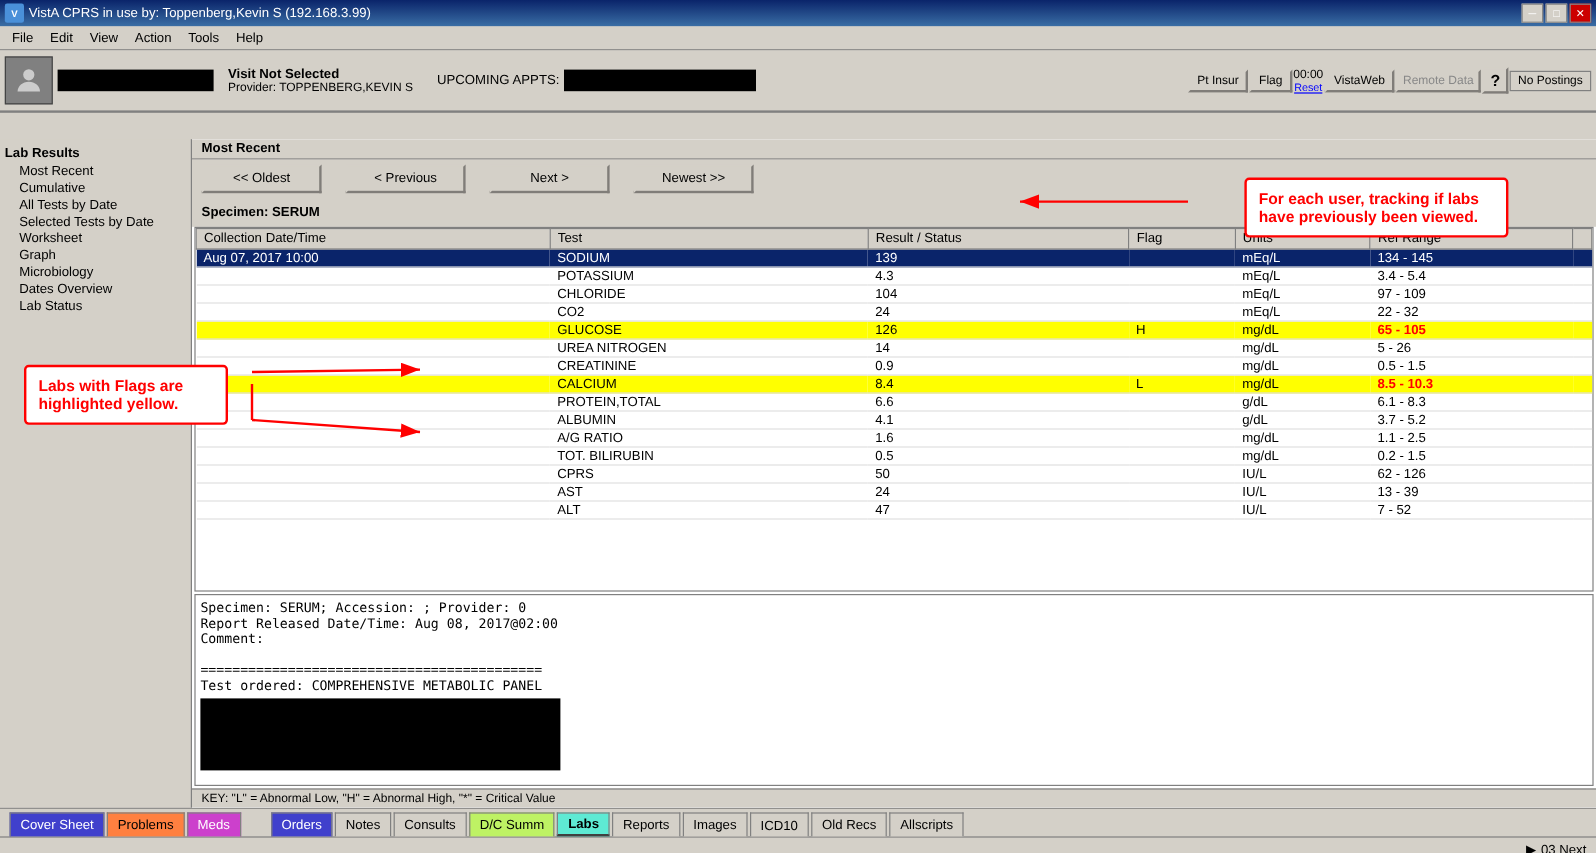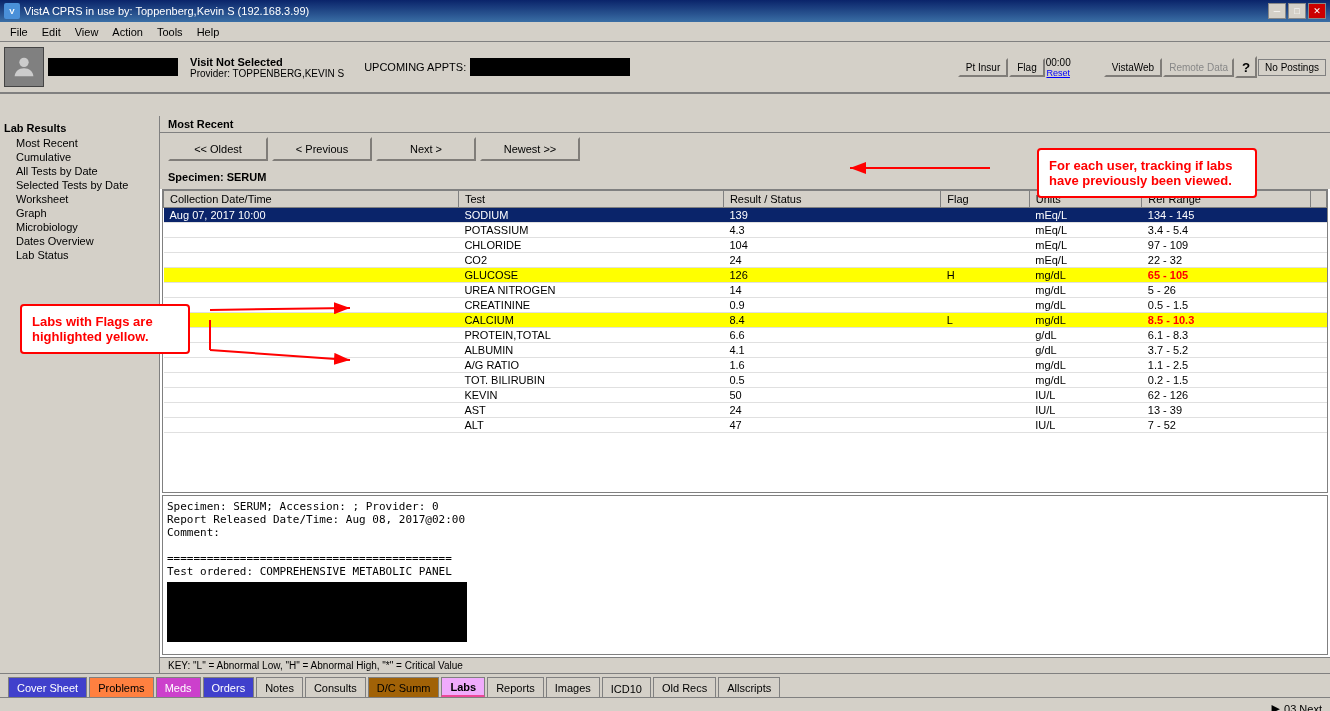--- a/index.html
+++ b/index.html
@@ -52,21 +52,21 @@
     .visit-text { font-weight: bold; font-size: 11px; }
     .provider-text { font-size: 10px; }
     .upcoming-box { display: flex; align-items: center; gap: 4px; padding: 0 8px; }
     .upcoming-label { font-size: 11px; }
     .upcoming-value { background: black; color: white; padding: 2px 6px; font-size: 11px; min-width: 160px; height: 18px; }
     .toolbar-spacer { flex: 1; }
     .toolbar-right { display: flex; align-items: center; gap: 1px; }
     .pt-insur-btn { background: #d4d0c8; border: 2px outset #d4d0c8; padding: 2px 6px; font-size: 10px; cursor: pointer; }
     .flag-btn { background: #d4d0c8; border: 2px outset #d4d0c8; padding: 2px 6px; font-size: 10px; cursor: pointer; }
     .time-box { display: flex; flex-direction: column; align-items: center; font-size: 10px; }
-    .vistaweb-btn { background: #d4d0c8; border: 2px outset #d4d0c8; padding: 2px 6px; font-size: 10px; cursor: pointer; margin-left: 32px; }
+    .vistaweb-btn { background: #d4d0c8; border: 2px outset #d4d0c8; padding: 2px 6px; font-size: 10px; cursor: pointer; }
     .help-btn { background: #d4d0c8; border: 2px outset #d4d0c8; width: 22px; height: 22px; display: flex; align-items: center; justify-content: center; font-weight: bold; cursor: pointer; }
     .postings-box { background: #d4d0c8; border: 1px solid #808080; padding: 2px 6px; font-size: 10px; }
     .reset-btn { font-size: 9px; cursor: pointer; text-decoration: underline; color: blue; }
     .remote-data-btn { background: #d4d0c8; border: 2px outset #d4d0c8; padding: 2px 4px; font-size: 10px; color: #888; cursor: pointer; }
 
     
     .main-content {
       display: flex;
       height: calc(711px - 22px - 20px - 52px - 30px - 24px);
       background: #d4d0c8;
@@ -90,21 +90,21 @@
       flex-direction: column;
       background: white;
       overflow: hidden;
     }
     .panel-header { padding: 2px 8px; font-weight: bold; background: #d4d0c8; border-bottom: 1px solid #808080; font-size: 11px; }
     
     
     .nav-buttons {
       display: flex;
       padding: 4px 8px;
-      gap: 4px;
+      gap: 20px;
       background: #d4d0c8;
       align-items: center;
     }
     .nav-btn {
       background: #d4d0c8;
       border: 2px outset #d4d0c8;
       padding: 4px 20px;
       font-size: 11px;
       cursor: pointer;
       min-width: 100px;
@@ -203,25 +203,25 @@
       border: 1px solid #808080;
       border-bottom: none;
       background: #d4d0c8;
       height: 20px;
       display: flex;
       align-items: center;
     }
     .tab.cover-sheet { background: #4040cc; color: white; }
     .tab.problems { background: #ff8040; color: black; }
     .tab.meds { background: #cc40cc; color: white; }
-    .tab.orders { background: #4040cc; color: white; }
+    .tab.orders { background: #4040cc; color: white; margin-left: 23px; }
     .tab.notes { background: #d4d0c8; }
     .tab.consults { background: #d4d0c8; }
-    .tab.dc-summ { background: #a16207; align-items: center; }
-    .tab.labs { background: #f0abfc; font-weight: bold; border-bottom: 2px solid #ec4899; }
+    .tab.dc-summ { background: #bef264; align-items: center; }
+    .tab.labs { background: #5eead4; font-weight: bold; border-bottom: 2px solid #404040; }
     .tab.reports { background: #d4d0c8; }
     .tab.images { background: #d4d0c8; }
     .tab.icd10 { background: #d4d0c8; align-items: flex-end; }
     .tab.old-recs { background: #d4d0c8; }
     .tab.allscripts { background: #d4d0c8; }
 
     
     .status-bar {
       height: 22px;
       background: #d4d0c8;
@@ -450,21 +450,21 @@
                 <td></td>
                 <td>TOT. BILIRUBIN</td>
                 <td>0.5</td>
                 <td></td>
                 <td>mg/dL</td>
                 <td>0.2 - 1.5</td>
                 <td></td>
               </tr>
               <tr>
                 <td></td>
-                <td>KEVIN</td>
+                <td>CPRS</td>
                 <td>50</td>
                 <td></td>
                 <td>IU/L</td>
                 <td>62 - 126</td>
                 <td></td>
               </tr>
               <tr>
                 <td></td>
                 <td>AST</td>
                 <td>24</td>

